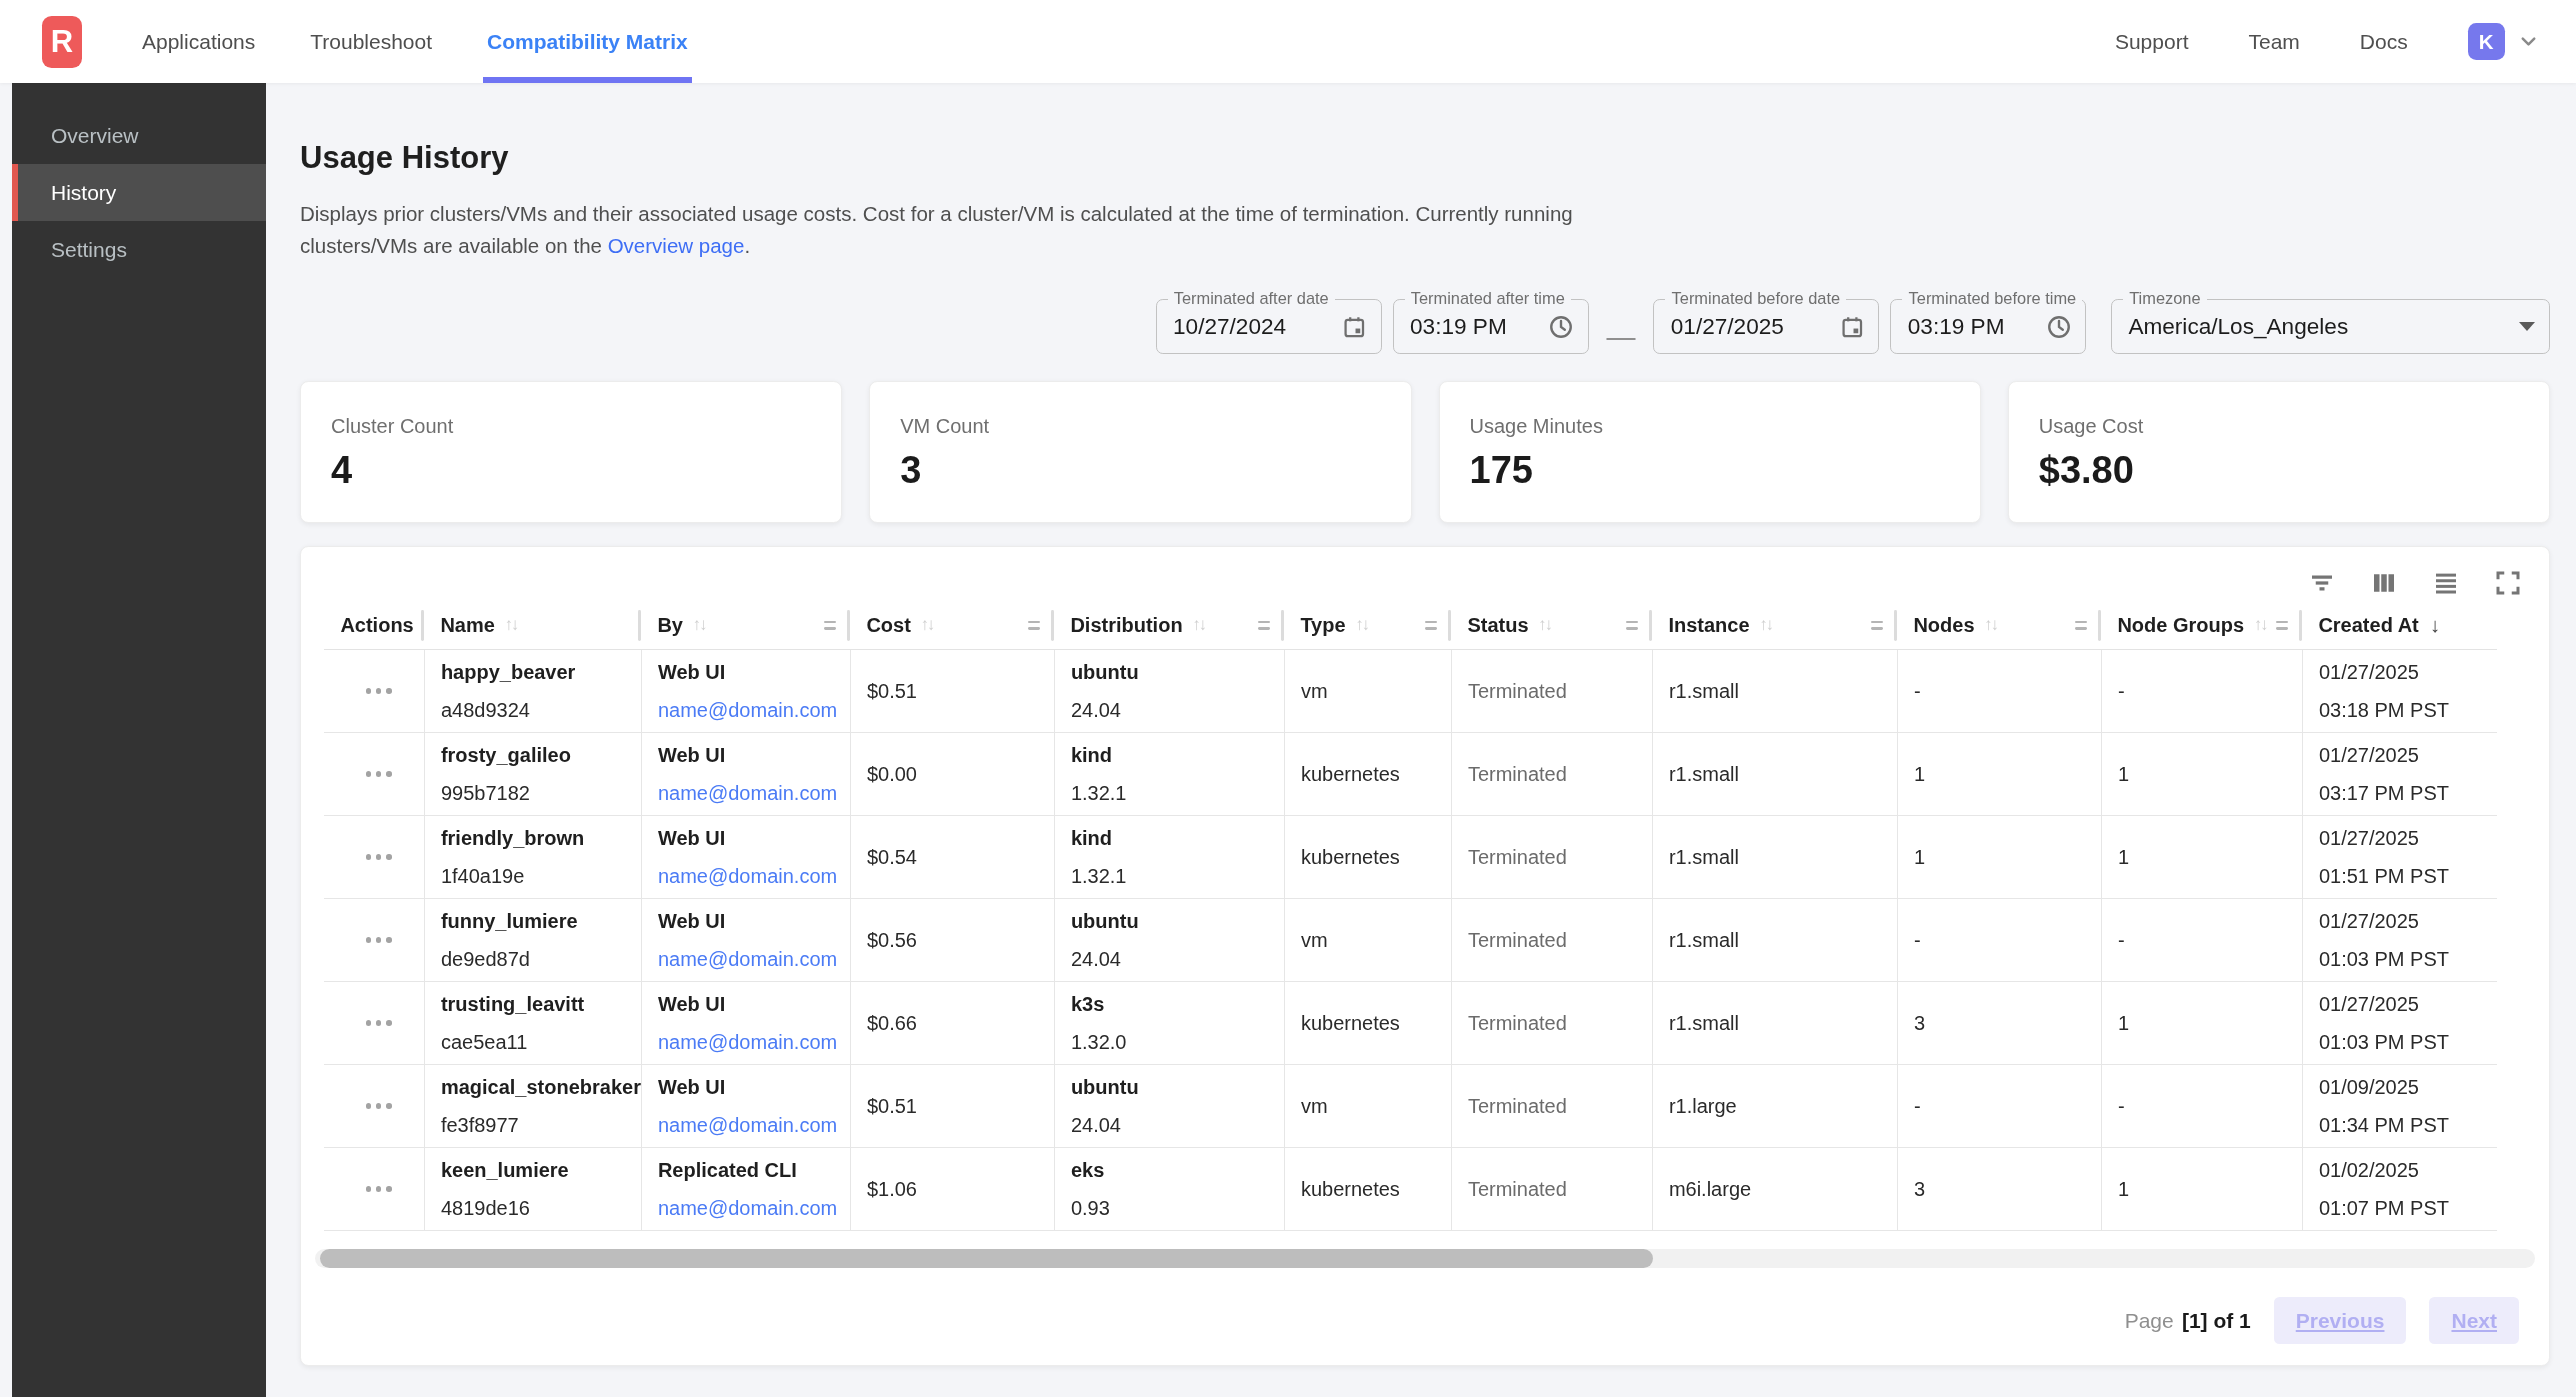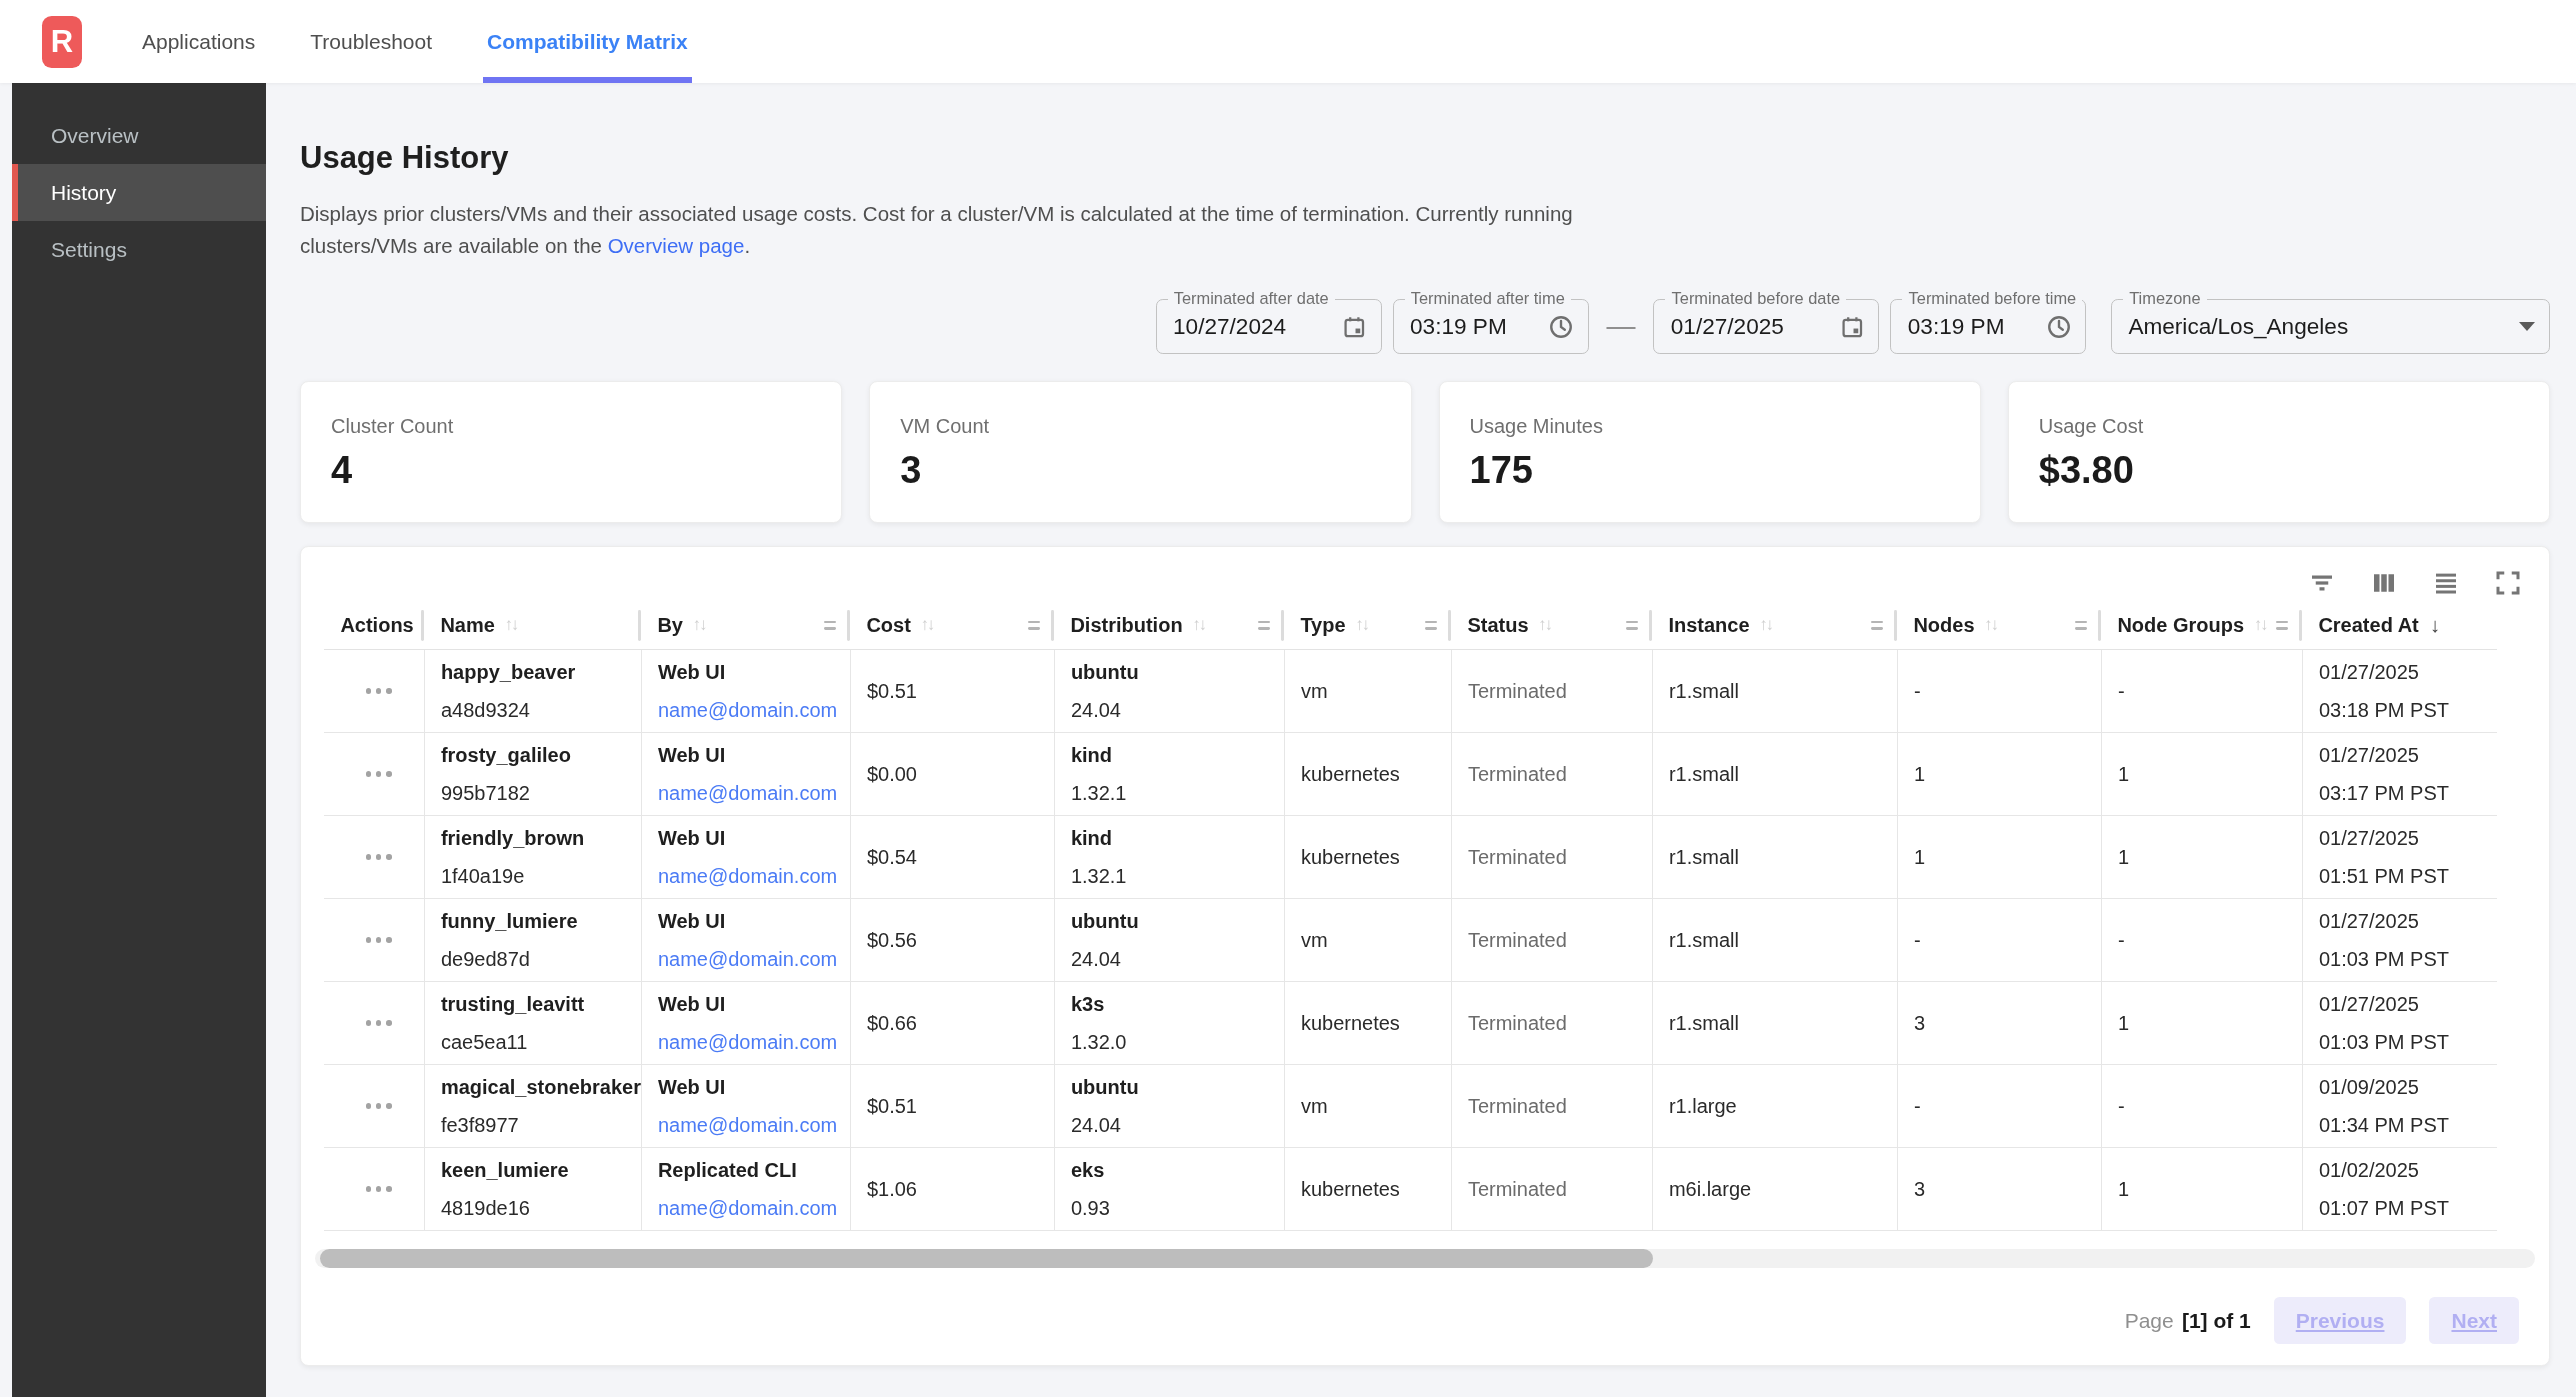--- a/index.html
+++ b/index.html
@@ -30,21 +30,21 @@
   .sidebar { width:254px; flex-shrink:0; background:#333333; padding-top:24px;margin-left:12px; }
   .side-item { height:57px; display:flex; align-items:center; padding-left:33px;
                border-left:6.8px solid transparent; font-size:21px; color:#b9c0c4; cursor:pointer; }
   .side-item.active { background:#4e4e4e; border-left-color:#e2574f; color:#fff; }
   .content { flex:1; padding:0 26px 0 34px; overflow:hidden; }
   
   .page-title { margin:57px 0 0; font-size:31px; font-weight:700; color:#1f1f1f; }
   .page-desc { margin:22px 0 0; font-size:20.5px; line-height:32px; color:#4f4f4f; max-width:1285px; }
   .page-desc a { color:#3e6ef5; text-decoration:none; cursor:pointer; }
   
-  .filters { margin-top:37px; display:flex; justify-content:flex-end; align-items:center; }
+  .filters { margin-top:37px; display:flex; justify-content:flex-end; align-items:flex-end; }
   .field { position:relative; height:55px; border:1.4px solid #c2c2c2; border-radius:6.8px;
            display:flex; align-items:center; padding:0 13.7px 0 16.4px; margin-left:11px; background:transparent; }
   .field.first { margin-left:0; }
   .flabel { position:absolute; top:-11px; left:11px; font-size:16.4px; color:#6f6f6f;
             background:#f4f5f8; padding:0 6.2px; white-space:nowrap; line-height:19px; }
   .fvalue { font-size:22.6px; color:#1c1c1c; flex:1; white-space:nowrap; }
   .w-date { width:226px; } .w-time { width:196px; } .w-tz { width:439px; margin-left:24.6px; }
   .range-dash { font-size:29px; color:#8f8f8f; margin:0 6.8px 0 18px; }
   .ficon { flex-shrink:0; }
   .select-arrow { width:0; height:0; border-left:8.2px solid transparent; border-right:8.2px solid transparent;
@@ -95,20 +95,31 @@
 <header class="topnav">
   <div class="logo">R</div>
   <nav class="tabs">
     <div class="tab">Applications</div>
     <div class="tab">Troubleshoot</div>
     <div class="tab active">
       <span>Compatibility Matrix</span>
       <span class="tab-underline"></span>
     </div>
   </nav>
+  <div class="nav-right">
+    <span class="nav-link">Support</span>
+    <span class="nav-link">Team</span>
+    <span class="nav-link">Docs</span>
+    <span class="account">
+      <span class="avatar">K</span>
+      <svg width="23" height="23" viewBox="0 0 24 24" fill="none" stroke="#8a8a8a" stroke-width="2.6" stroke-linecap="round" stroke-linejoin="round">
+          <polyline points="6 9 12 15 18 9"></polyline>
+        </svg>
+    </span>
+  </div>
 </header>
 
 <div class="shell">
 
   <aside class="sidebar">
     <div class="side-item">Overview</div>
     <div class="side-item active">History</div>
     <div class="side-item">Settings</div>
   </aside>
 

